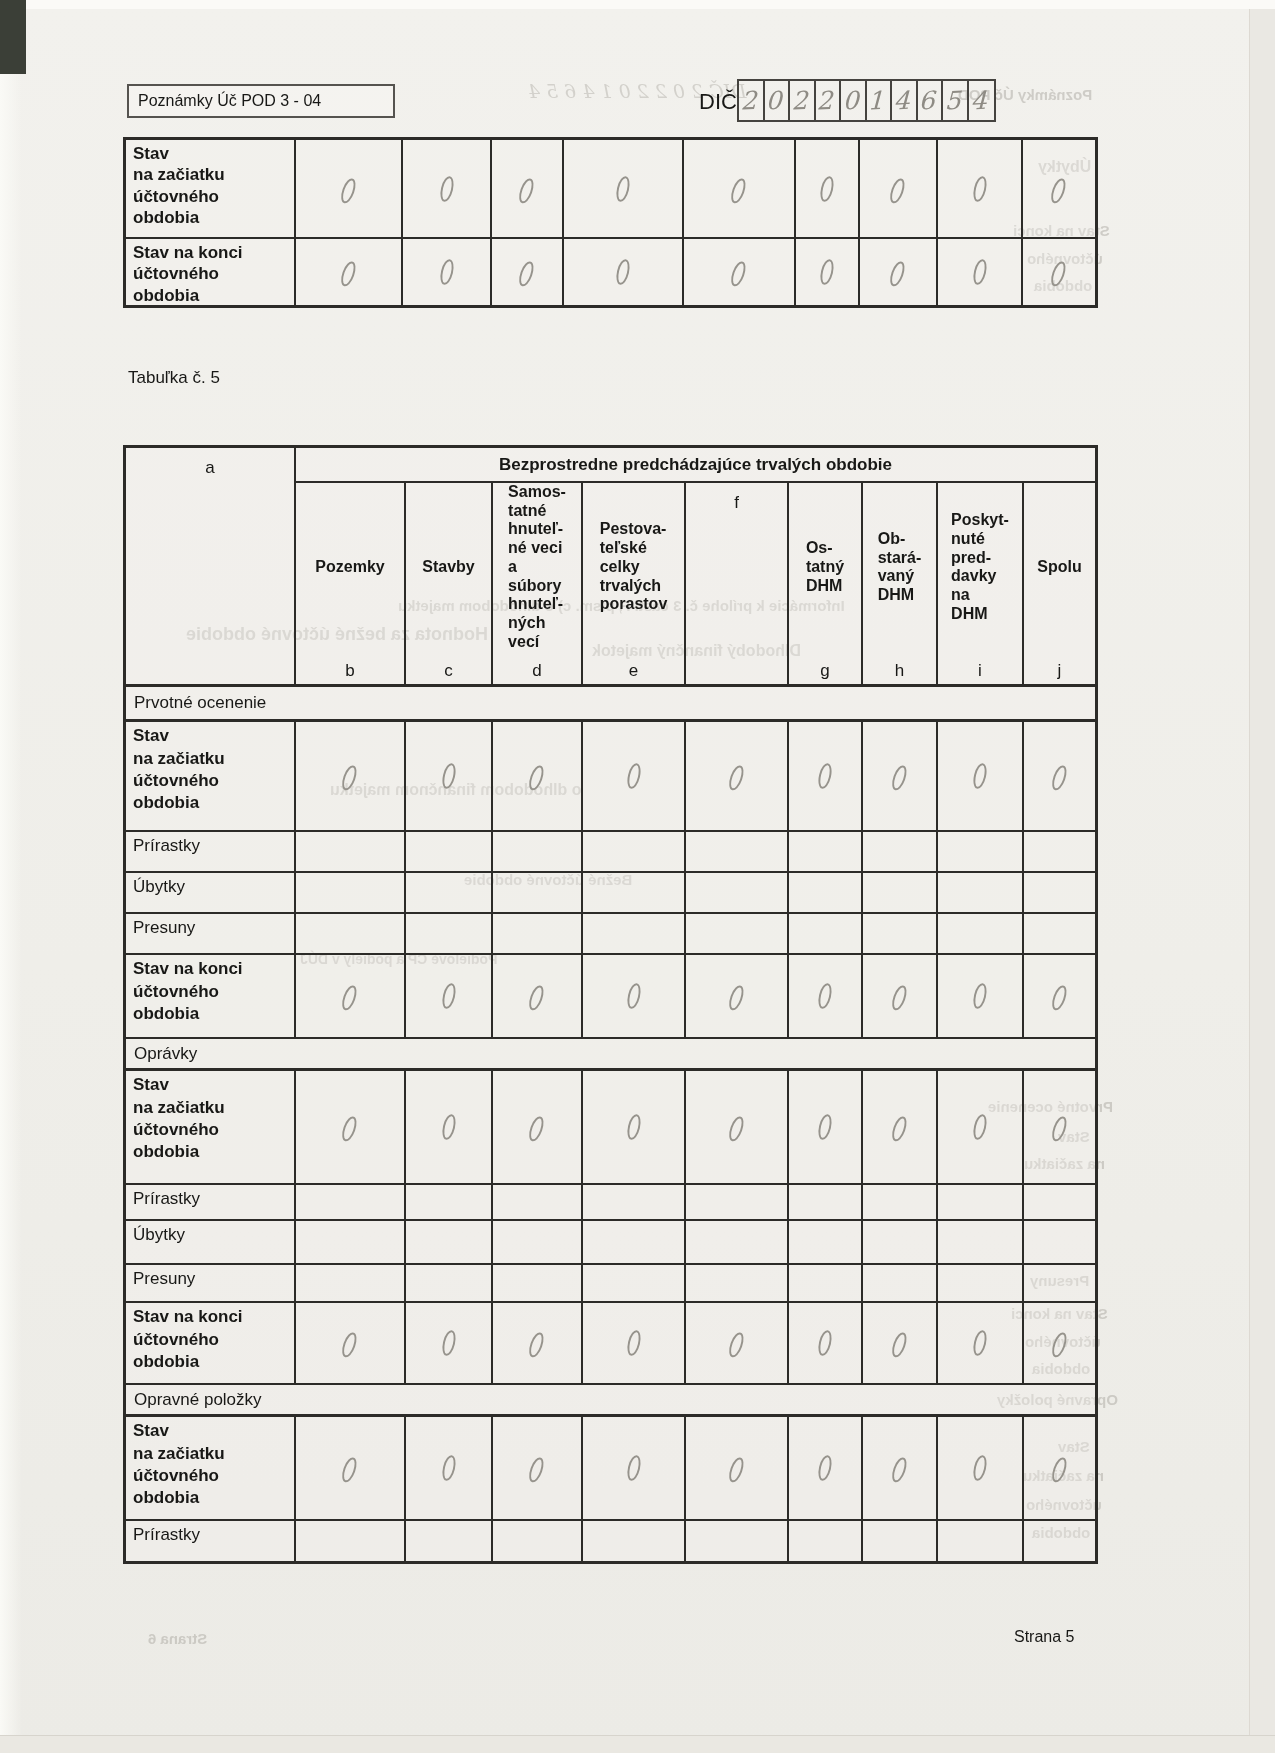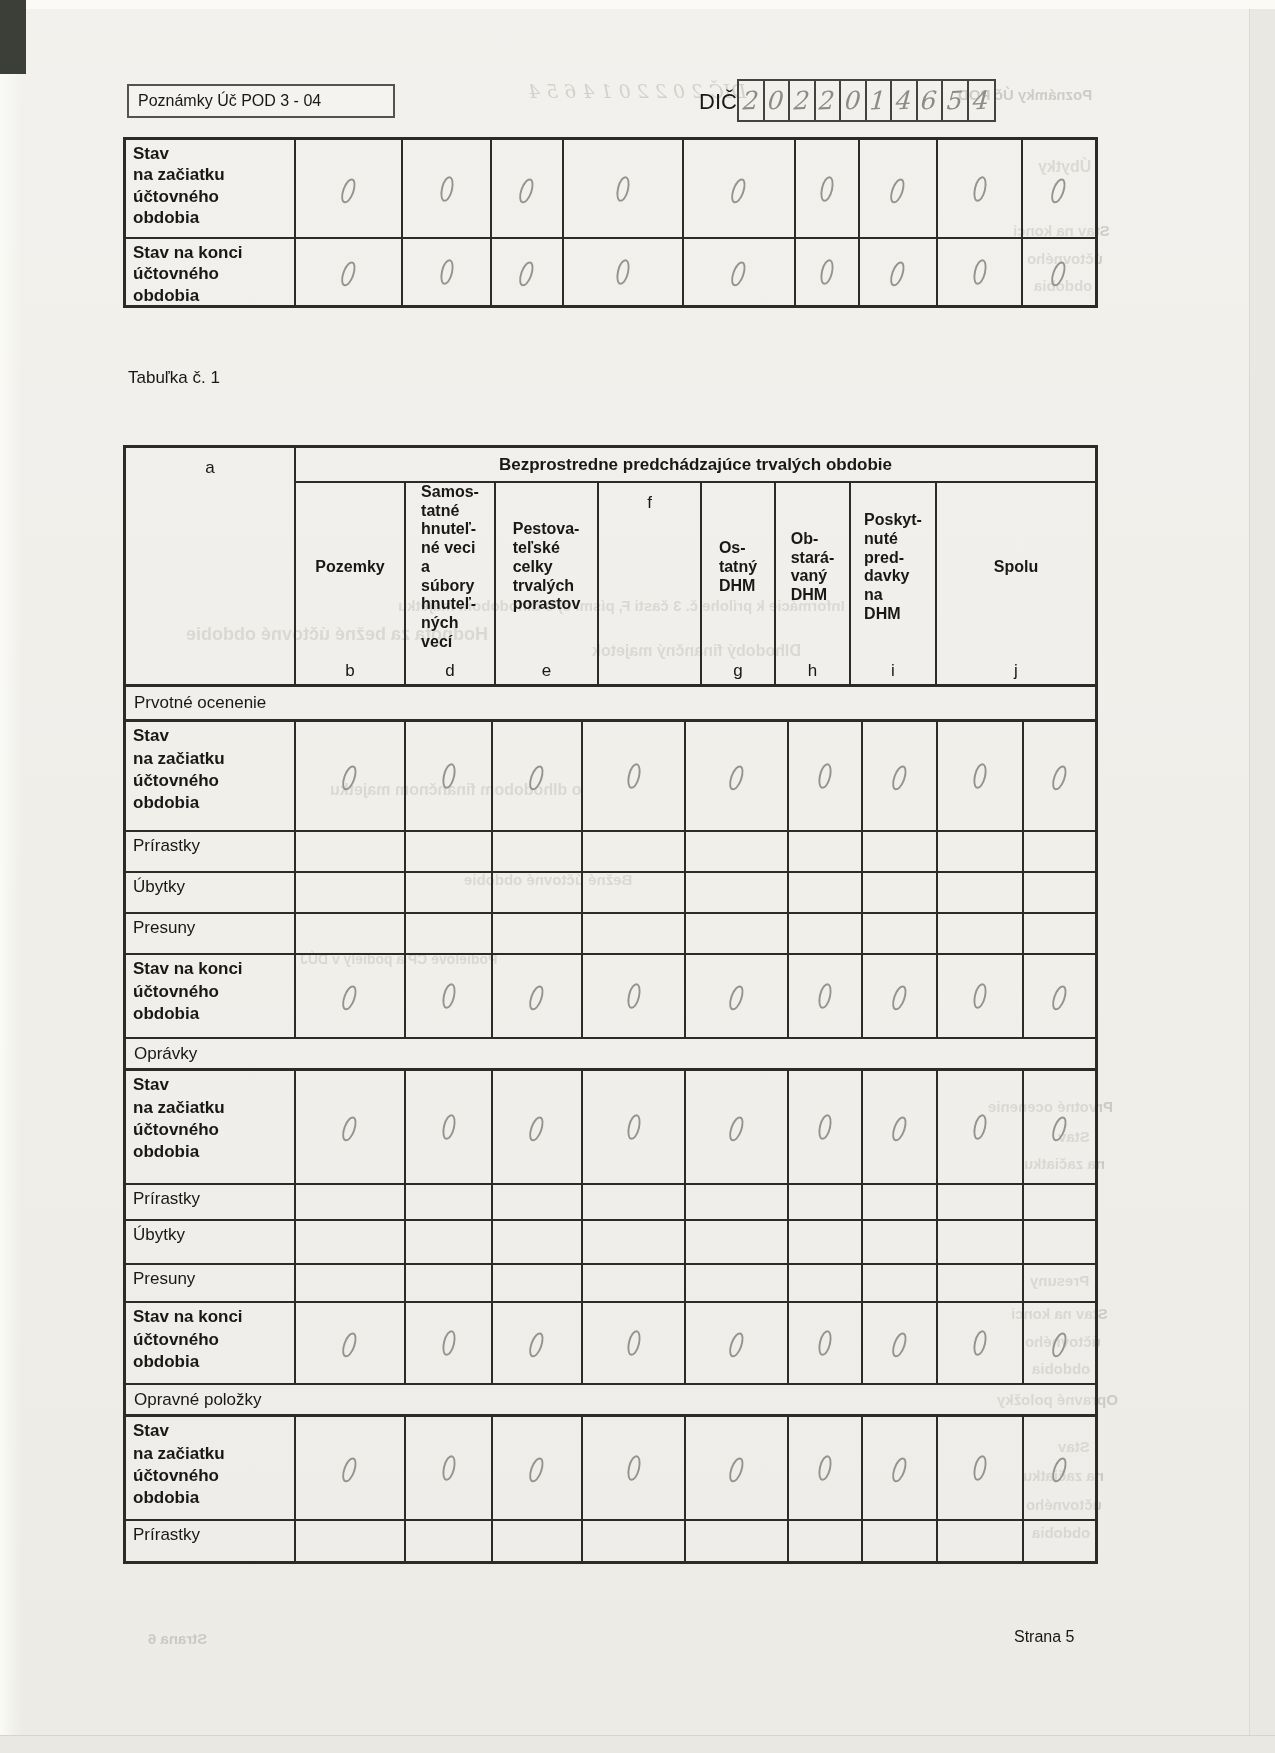--- a/index.html
+++ b/index.html
@@ -210,33 +210,37 @@
           <div class="t1-cell" style="flex: 0 0 85px;">
             <span class="zero"></span>
           </div>
           <div class="t1-cell last" style="flex: 1 1 0%;">
             <span class="zero"></span>
           </div>
         </div>
       </div>
   </div>
 
-  <div class="caption">Tabuľka č. 1</div>
+  <div class="caption">Tabuľka č. 5</div>
 
   <div class="t2">
     <div class="t2-head">
       <div class="t2-ahead">
         <div class="letter">a</div>
       </div>
       <div class="t2-hright">
         <div class="t2-period">Bezprostredne predchádzajúce trvalých obdobie</div>
         <div class="t2-cols" id="t2-cols">
             <div class="t2-col" style="flex: 0 0 110px;">
               <div class="hlabel">Pozemky</div>
               <div class="letter">b</div>
+            </div>
+            <div class="t2-col" style="flex: 0 0 87px;">
+              <div class="hlabel">Stavby</div>
+              <div class="letter">c</div>
             </div>
             <div class="t2-col" style="flex: 0 0 90px;">
               <div class="hlabel">Samos-
 tatné
 hnuteľ-
 né veci
 a
 súbory
 hnuteľ-
 ných

